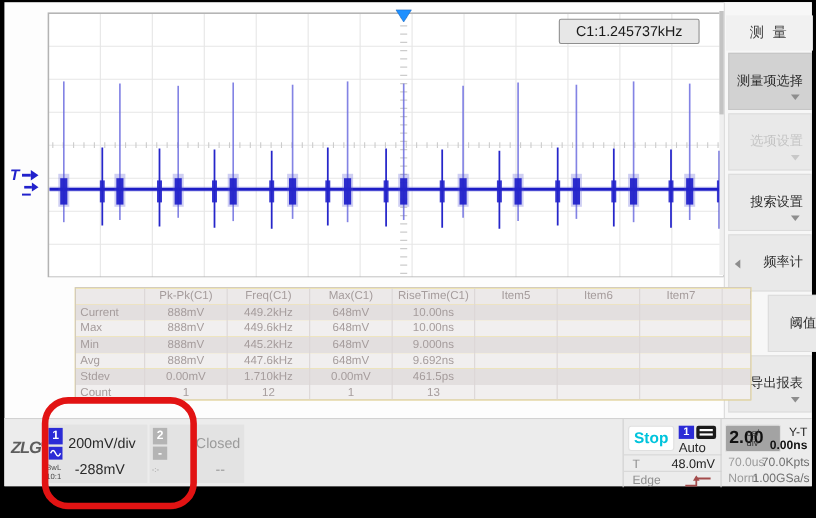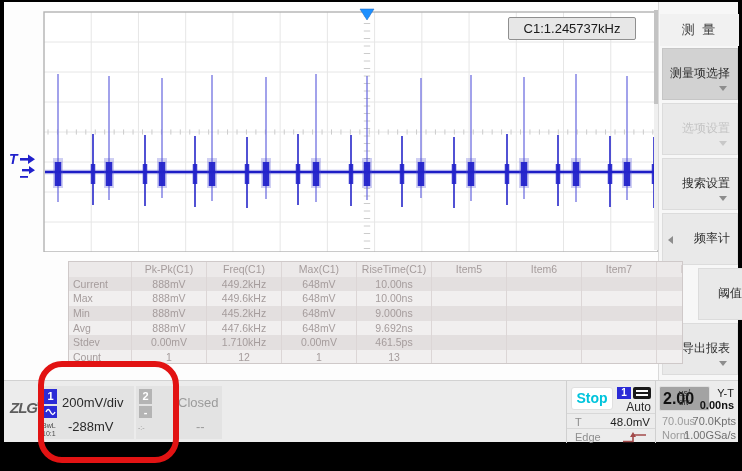--- a/index.html
+++ b/index.html
@@ -64,21 +64,21 @@
   #stop-box { position:absolute; left:4px; top:6px; width:42px; height:23px; background:#fff;
     border:1px solid #e0e0e0; border-radius:3px; color:#00c4dc; font-weight:bold; font-size:14px;
     text-align:center; line-height:21px; }
   #trig-src-badge { position:absolute; left:50px; top:6px; width:14px; height:12px; background:#2b2bd6;
     color:#fff; font-size:10px; font-weight:bold; text-align:center; line-height:12px; }
   #trig-coup-badge { position:absolute; left:66px; top:6px; width:18px; height:12px; background:#1a1a1a;
     border-radius:2px; }
   #trig-coup-badge:before, #trig-coup-badge:after { content:""; position:absolute; left:3px; right:3px;
     height:2px; background:#fff; }
   #trig-coup-badge:before { top:3px; } #trig-coup-badge:after { top:7px; }
-  #trig-mode { position:absolute; left:50px; top:19px; width:34px; font-size:12px; color:#2a2a2a; text-align:right; }
+  #trig-mode { position:absolute; left:50px; top:19px; width:34px; font-size:12px; color:#2a2a2a; text-align:left; }
   .trow { position:absolute; left:0; width:89px; height:16px; border-top:1px solid #d8d8d8; }
   .trow .k { position:absolute; left:8px; top:2px; font-size:11px; color:#8f8f8f; }
   .trow .v { position:absolute; right:6px; top:2px; font-size:11.5px; color:#1d1d1d; }
 
   #tb-block { position:absolute; left:651px; top:0px; width:83px; height:62px; border-left:1px solid #d0d0d0; }
   #tb-box { position:absolute; left:3px; top:5px; width:51px; height:25px; background:#a3a3a3;
     border:1px solid #e0e0e0; border-radius:2px; }
   #tb-scale { position:absolute; left:3px; top:3px; font-size:16px; font-weight:bold; color:#111; }
   #tb-unit { position:absolute; right:19px; top:2px; font-size:8.5px; line-height:9px; color:#333; text-align:left; }
   #tb-mode { position:absolute; right:4px; top:6px; font-size:11px; color:#222; }

